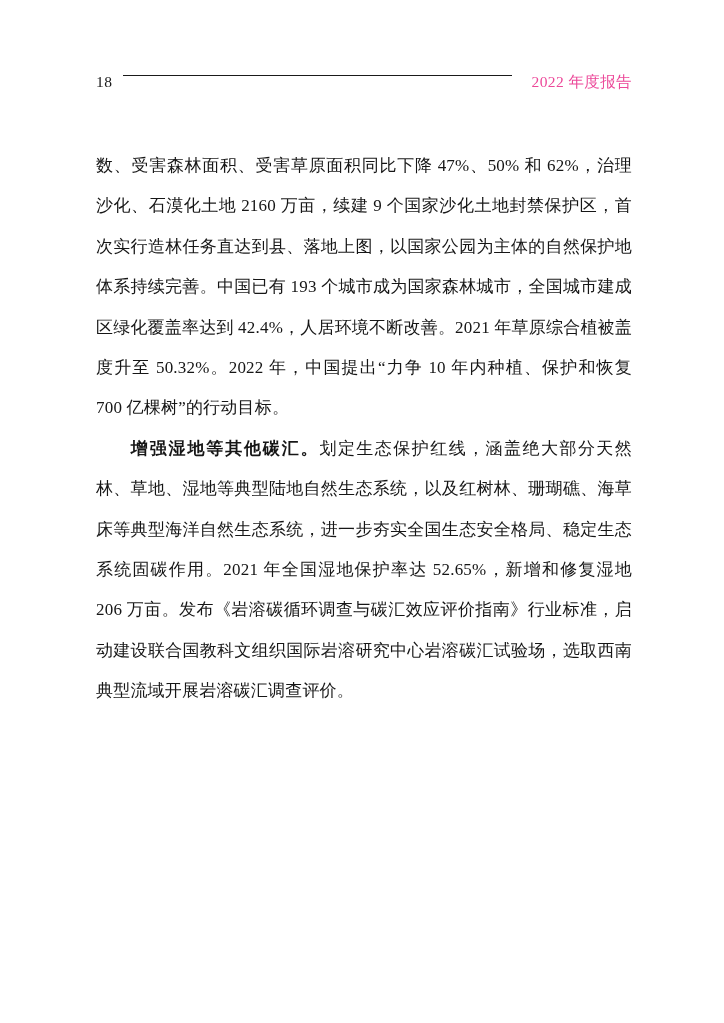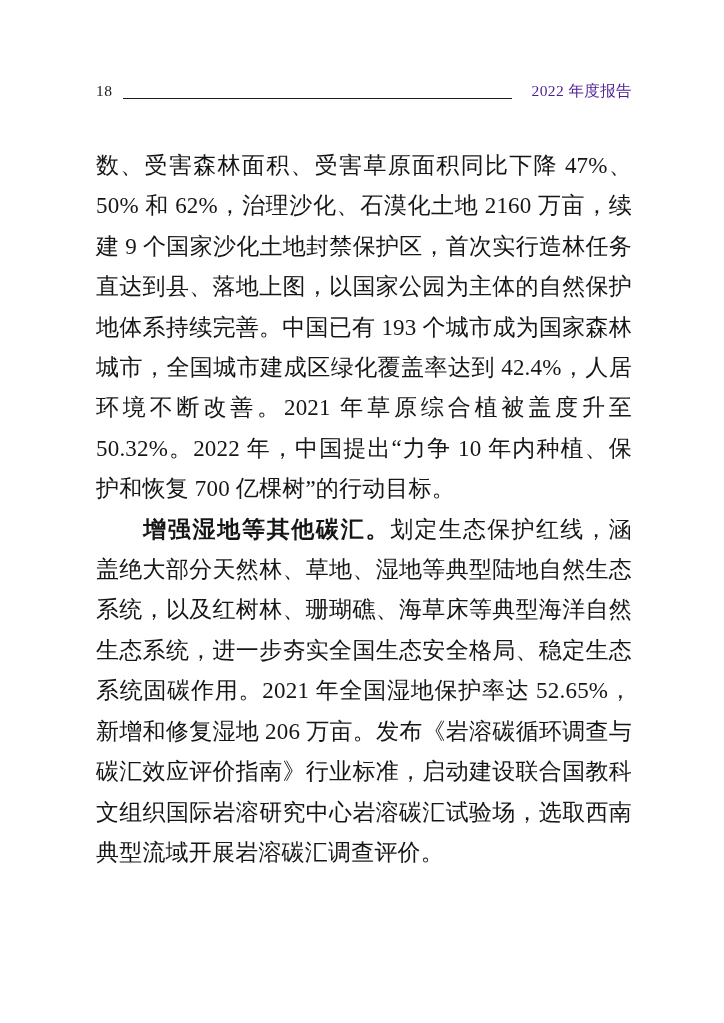--- a/index.html
+++ b/index.html
@@ -20,21 +20,21 @@
     height: 1023px;
     box-sizing: border-box;
   }
   .header {
     position: absolute;
     left: 96px;
     top: 74px;
     width: 536px;
     height: 24px;
     display: flex;
-    align-items: flex-end;
+    align-items: flex-start;
     justify-content: space-between;
   }
   .header-page-number {
     font-size: 15.5px;
     color: #1a1a1a;
     letter-spacing: 0.5px;
     flex: 0 0 auto;
     padding-right: 10px;
     line-height: 1;
   }
@@ -42,34 +42,34 @@
     flex: 1 1 auto;
     height: 0;
     border-top: 1px solid #1a1a1a;
     margin: 0 12px 0 0;
     position: relative;
     top: 1px;
   }
   .header-title {
     flex: 0 0 auto;
     font-size: 15.5px;
-    color: #4c1d95;
+    color: #ec4899;
     letter-spacing: 0.4px;
     line-height: 1;
     padding-left: 8px;
   }
   .body-text {
     position: absolute;
     left: 96px;
     top: 146px;
     width: 536px;
   }
   p {
     margin: 0;
-    font-size: 23px;
+    font-size: 17px;
     line-height: 40.4px;
     text-align: justify;
     text-justify: inter-ideograph;
     letter-spacing: 0.2px;
     color: #161616;
   }
   p.indented {
     text-indent: 2.05em;
   }
   .run-in-heading {

